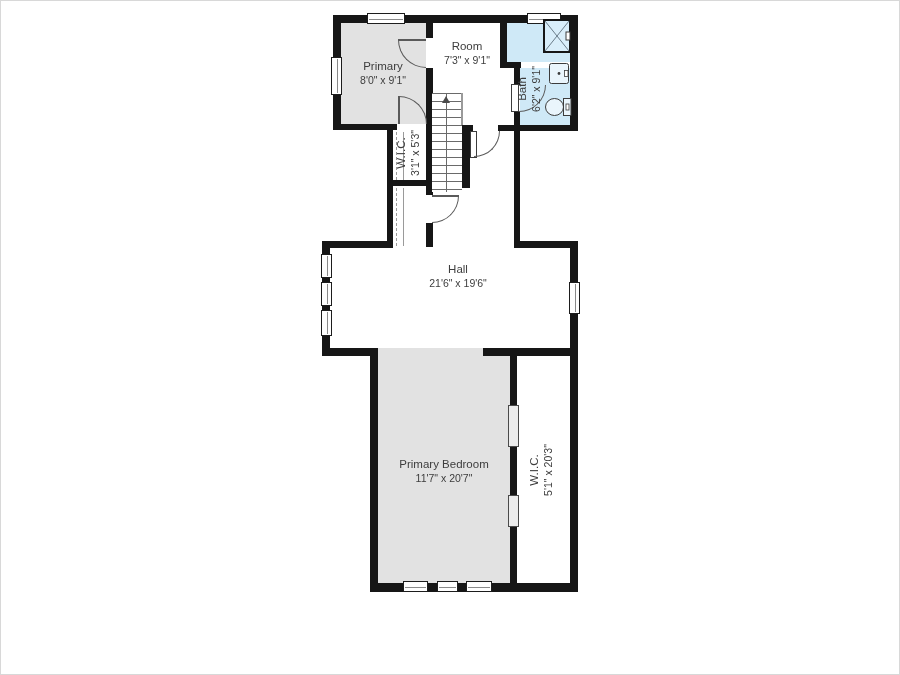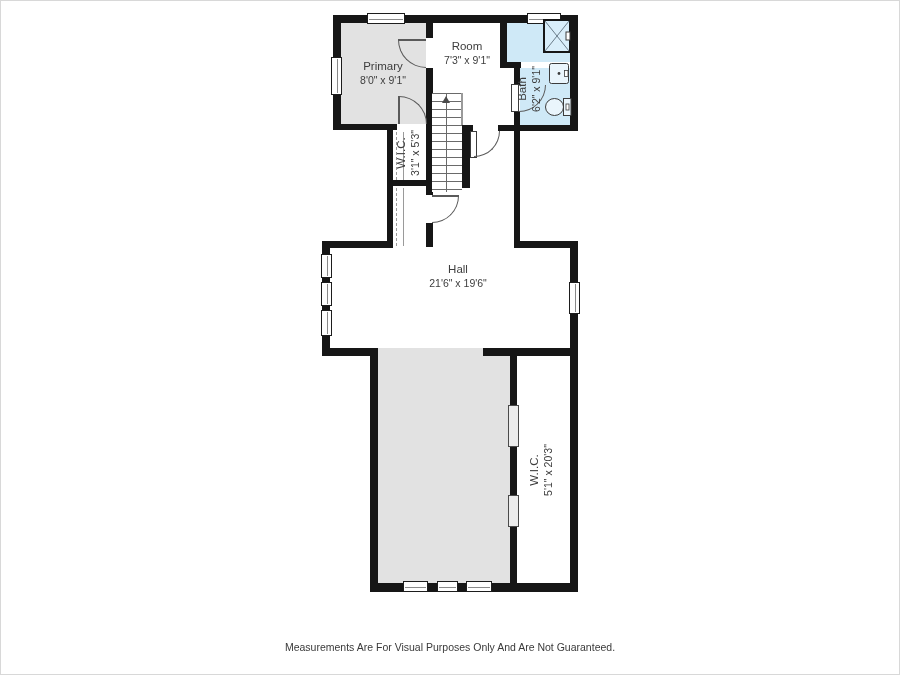--- a/index.html
+++ b/index.html
@@ -160,20 +160,23 @@
       <div class="dm">6'2" x 9'1"</div>
     </div>
     <div class="lbl vlbl" style="left:408px;top:153px;">
       <div class="nm">W.I.C.</div>
       <div class="dm">3'1" x 5'3"</div>
     </div>
     <div class="lbl" style="left:458px;top:276px;">
       <div class="nm">Hall</div>
       <div class="dm">21'6" x 19'6"</div>
     </div>
+    <div class="lbl" style="left:444px;top:471px;">
+      <div class="nm">Primary Bedroom</div>
+      <div class="dm">11'7" x 20'7"</div>
+    </div>
     <div class="lbl vlbl" style="left:541px;top:470px;">
       <div class="nm">W.I.C.</div>
       <div class="dm">5'1" x 20'3"</div>
     </div>
   </div>
 
-  <div class="disclaimer">Measurements Are For Visual Purposes Only And Are Not Guaranteed.</div>
 </div>
 
 </body></html>

